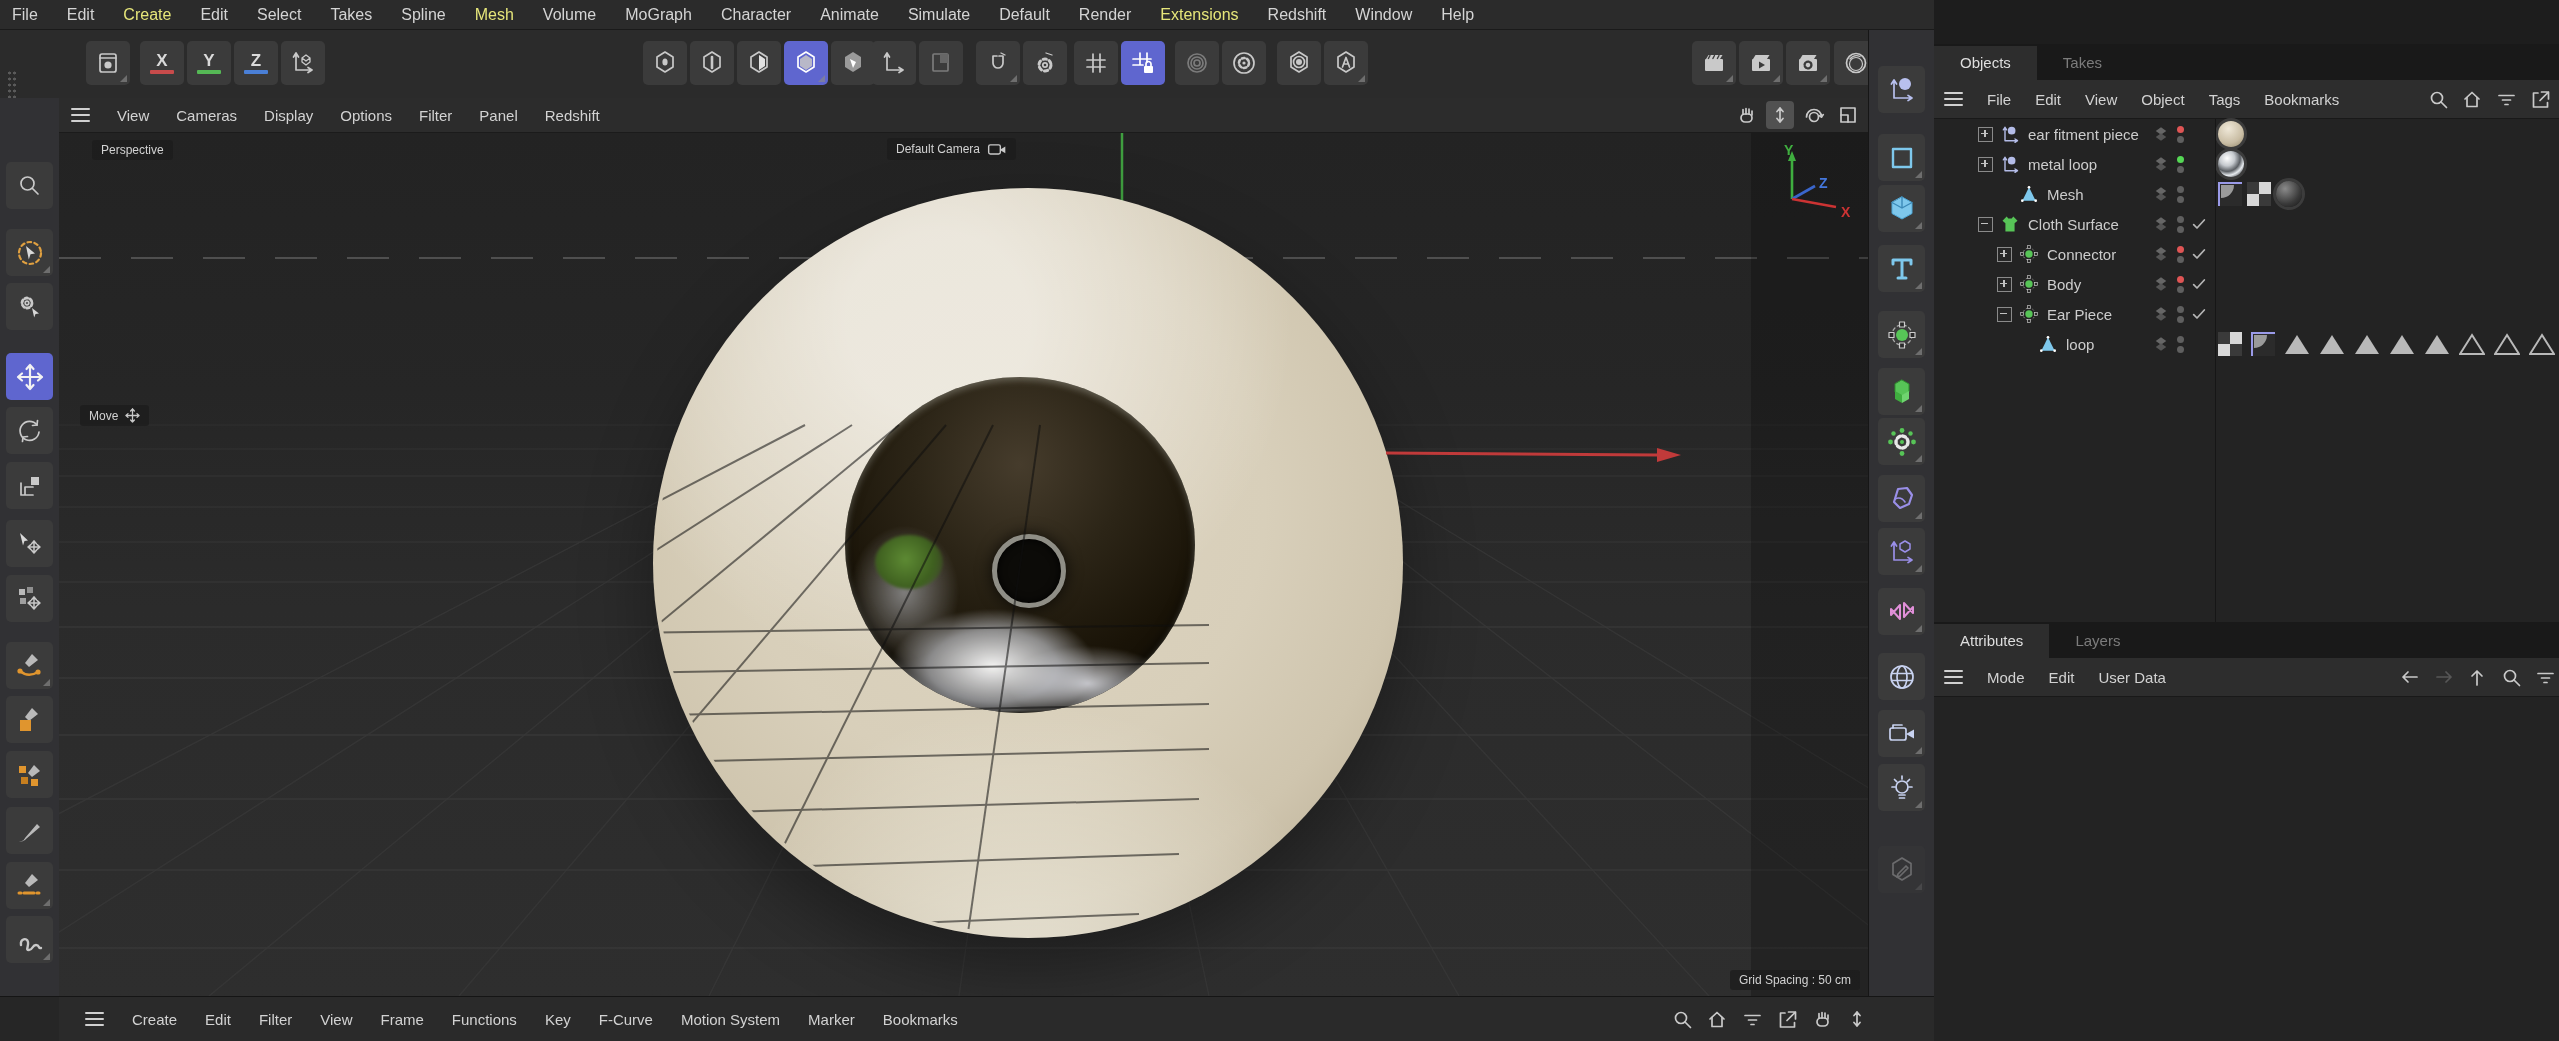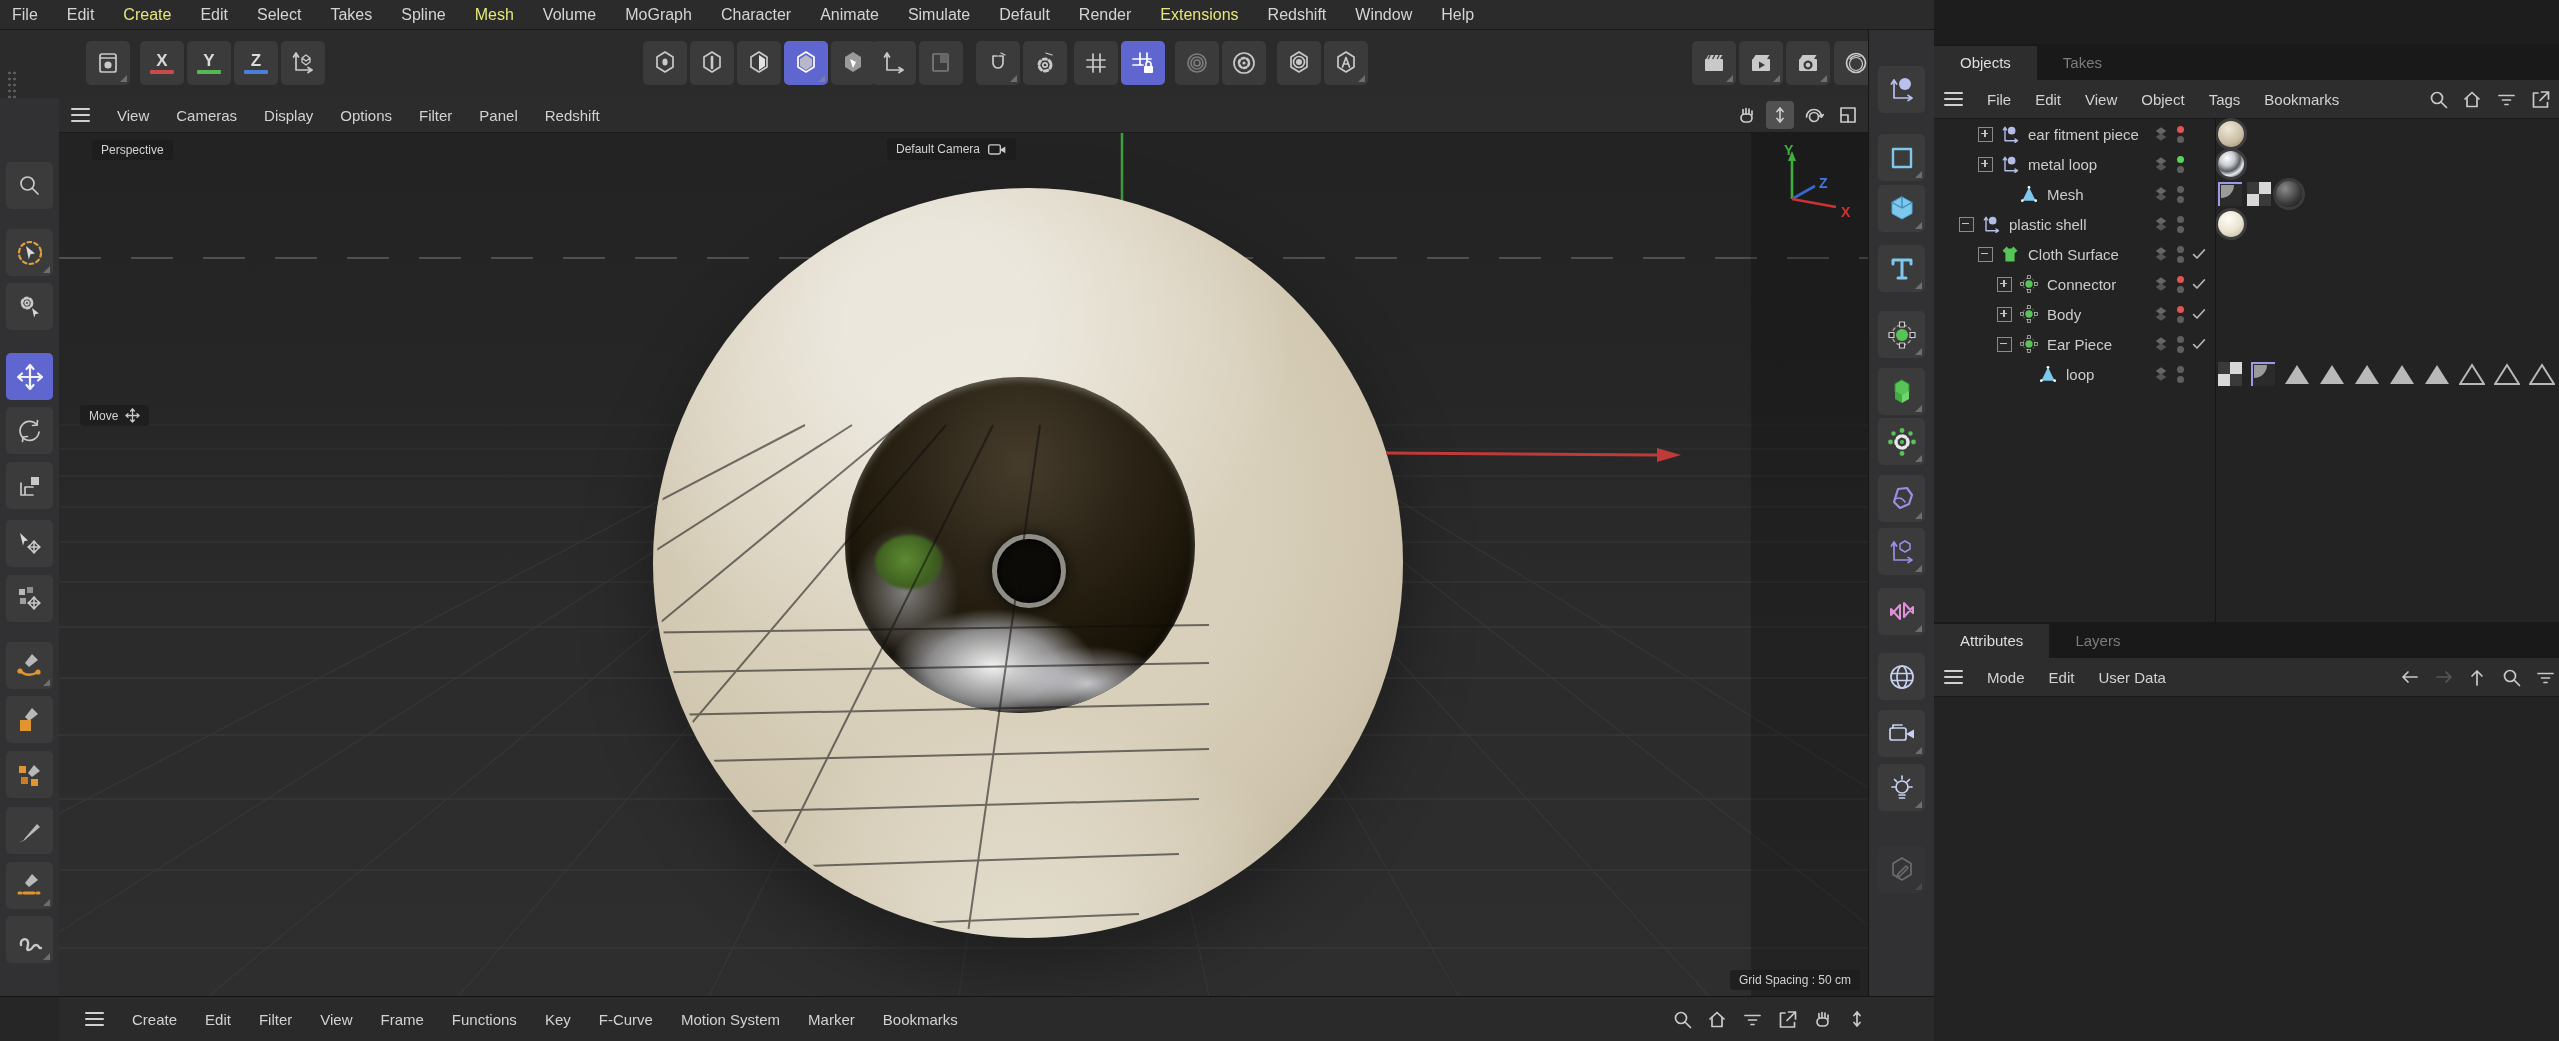--- a/index.html
+++ b/index.html
@@ -755,44 +755,20 @@
                 <i class="dot gray"></i>
               </span>
             </span>
           <span class="tagrow">
               <span class="tag-phong"></span>
               <span class="tag-checker"></span>
               <span class="thumb bgchk t-dark"></span>
             </span>
         </div>
 
-        <div class="orow">
-          <span class="indent" style="width:25px;"></span>
-            <span class="expbox"></span>
-          <span class="oicon">
-              <svg width="20" height="20" class="ic" viewBox="0 0 24 24" style="stroke:#b4bce8;">
-                <path d="M6 4 V20 H21 M21 20 l-3 -2 M21 20 l-3 2 M6 4 l-2 3 M6 4 l2 3"></path>
-                <circle cx="14" cy="8" r="4.6" fill="#b4bce8" stroke="none"></circle>
-              </svg>
-            </span>
-          <span class="olabel">plastic shell</span>
-          <span class="rcols">
-              <svg width="18" height="18" viewBox="0 0 24 24">
-                <path d="M12 3 L19 8 L12 13 L5 8 Z" fill="#666"></path>
-                <path d="M12 11 L19 16 L12 21 L5 16 Z" fill="#555"></path>
-              </svg>
-            <span class="dots2">
-                <i class="dot gray"></i>
-                <i class="dot gray"></i>
-              </span>
-            </span>
-          <span class="tagrow">
-              <span class="thumb bgchk t-cream"></span>
-            </span>
-        </div>
 
         <div class="orow">
           <span class="indent" style="width:44px;"></span>
             <span class="expbox"></span>
           <span class="oicon">
               <svg width="20" height="20" viewBox="0 0 24 24">
                 <path d="M8 3 L3 8 L6.5 11 L6.5 21 L17.5 21 L17.5 11 L21 8 L16 3 L14 5.5 L10 5.5 Z" fill="#57c457"></path>
               </svg>
             </span>
           <span class="olabel">Cloth Surface</span>

